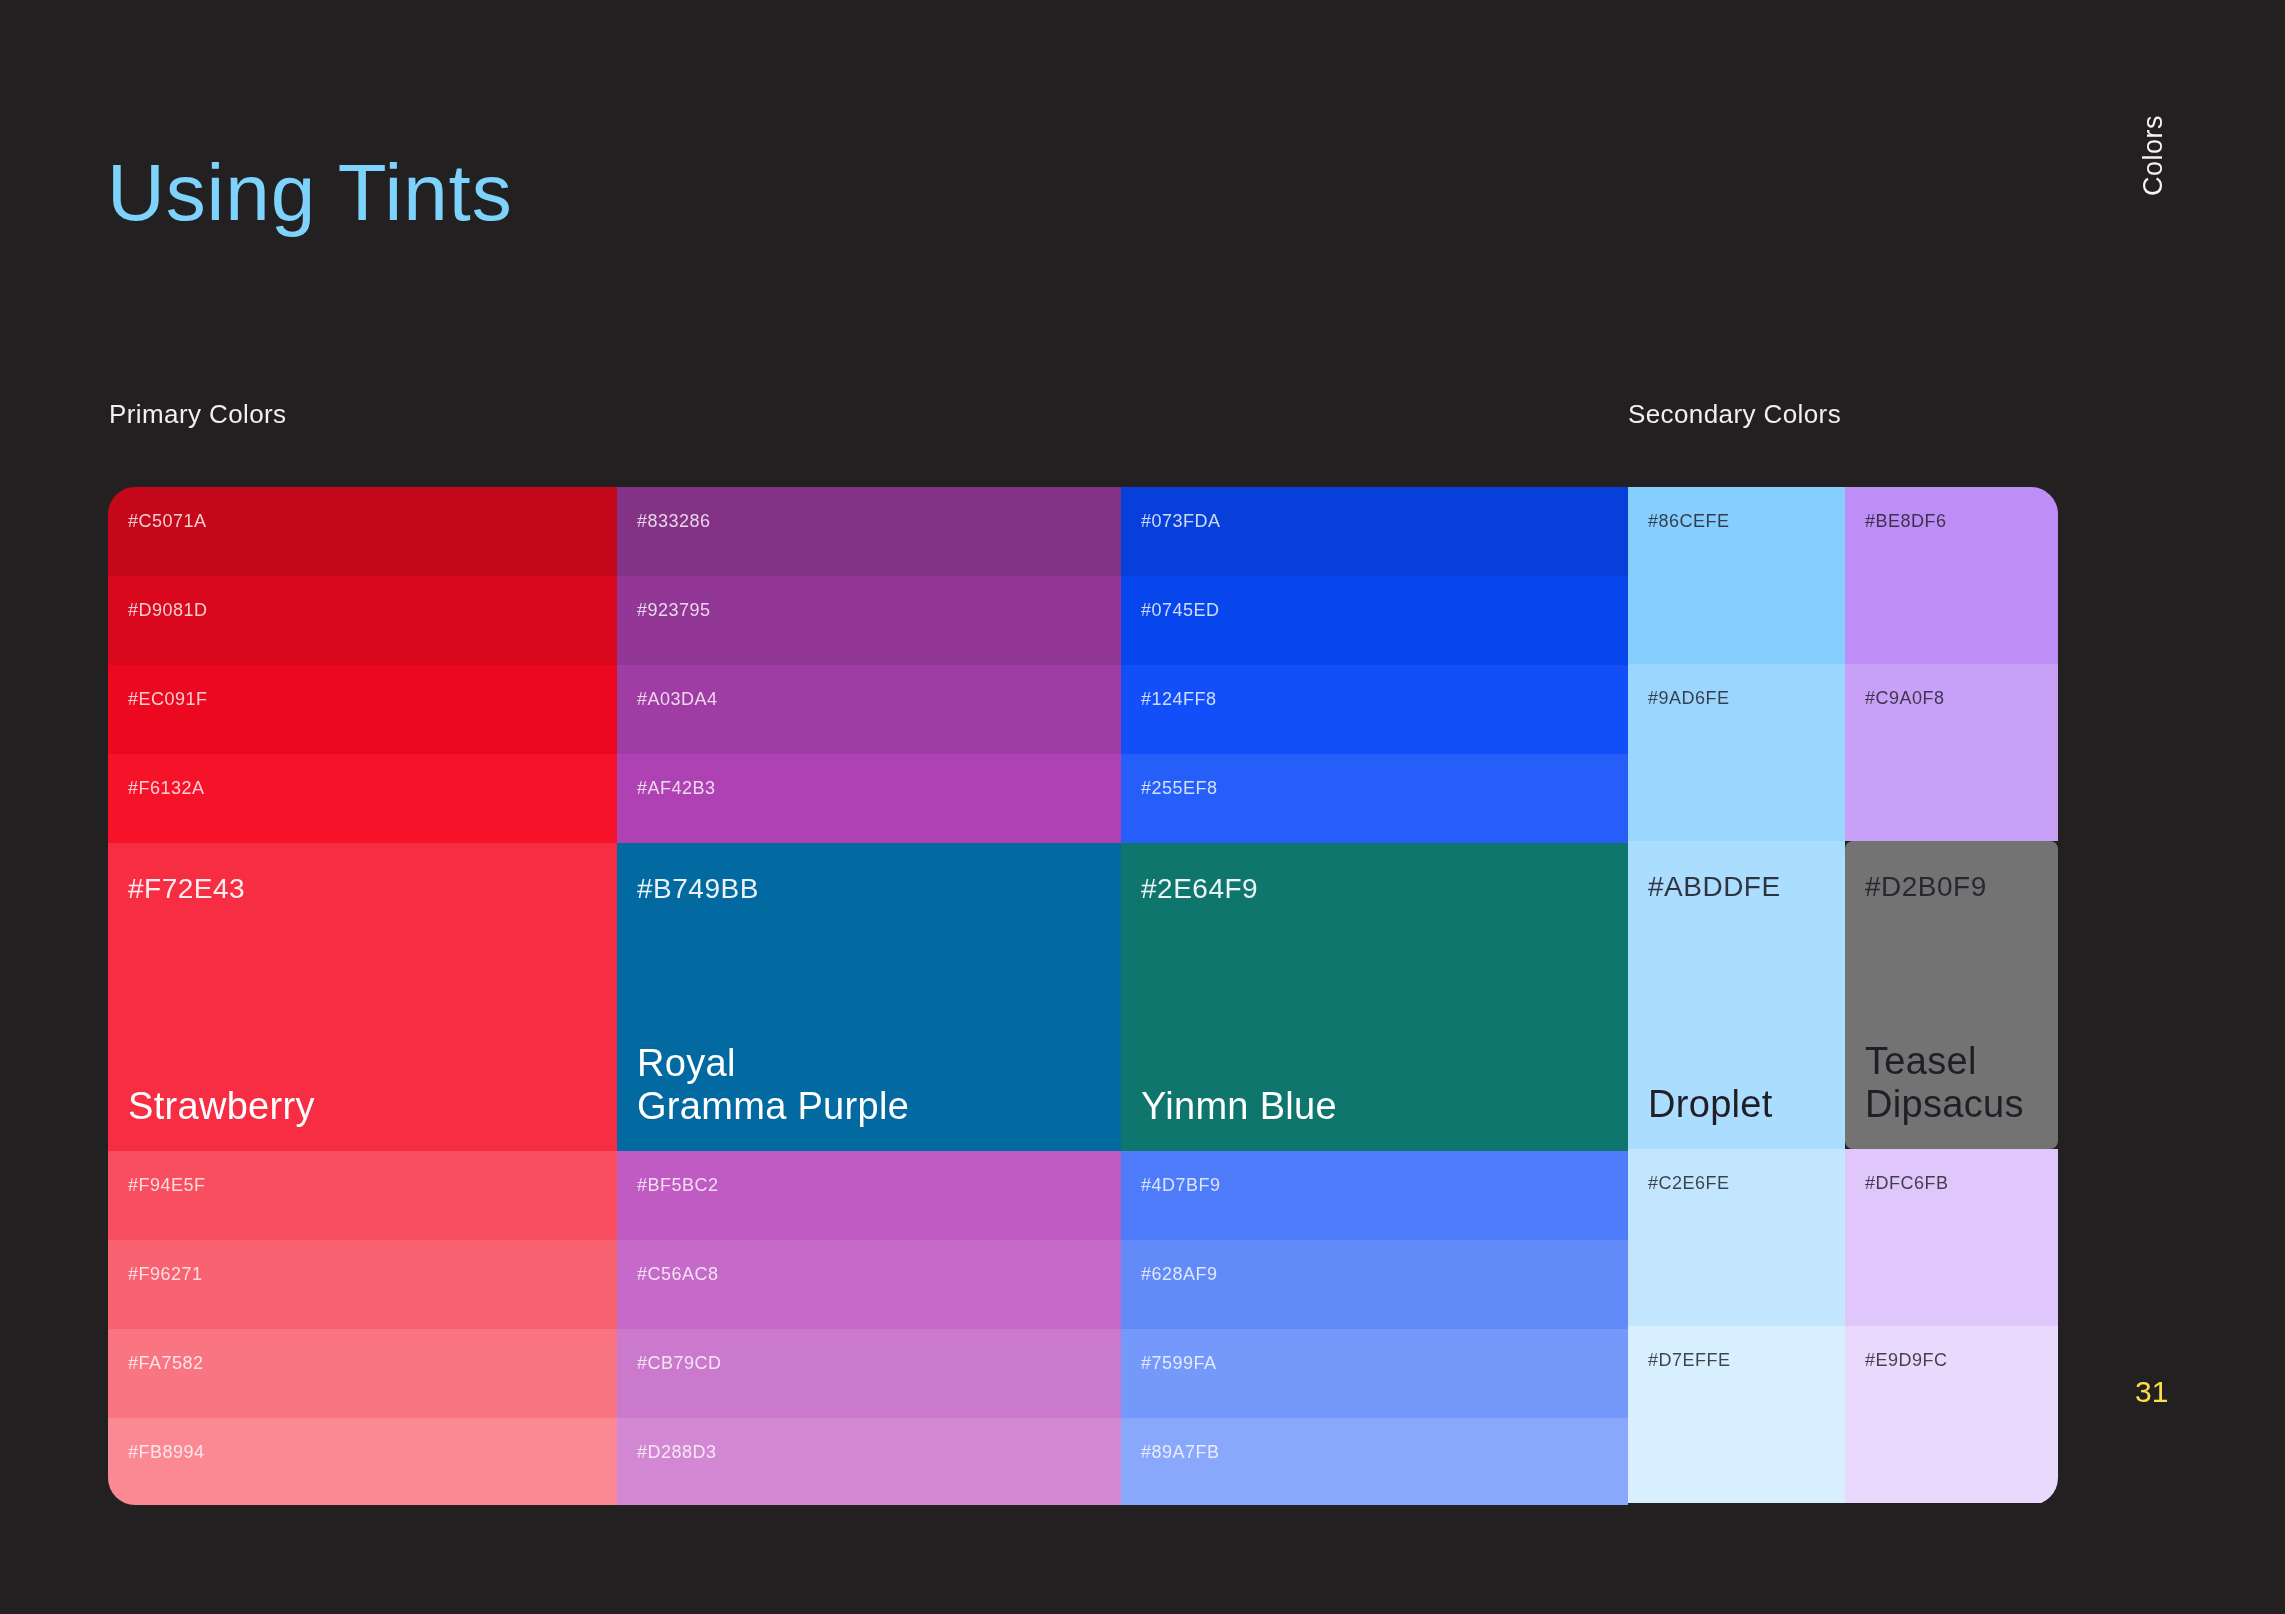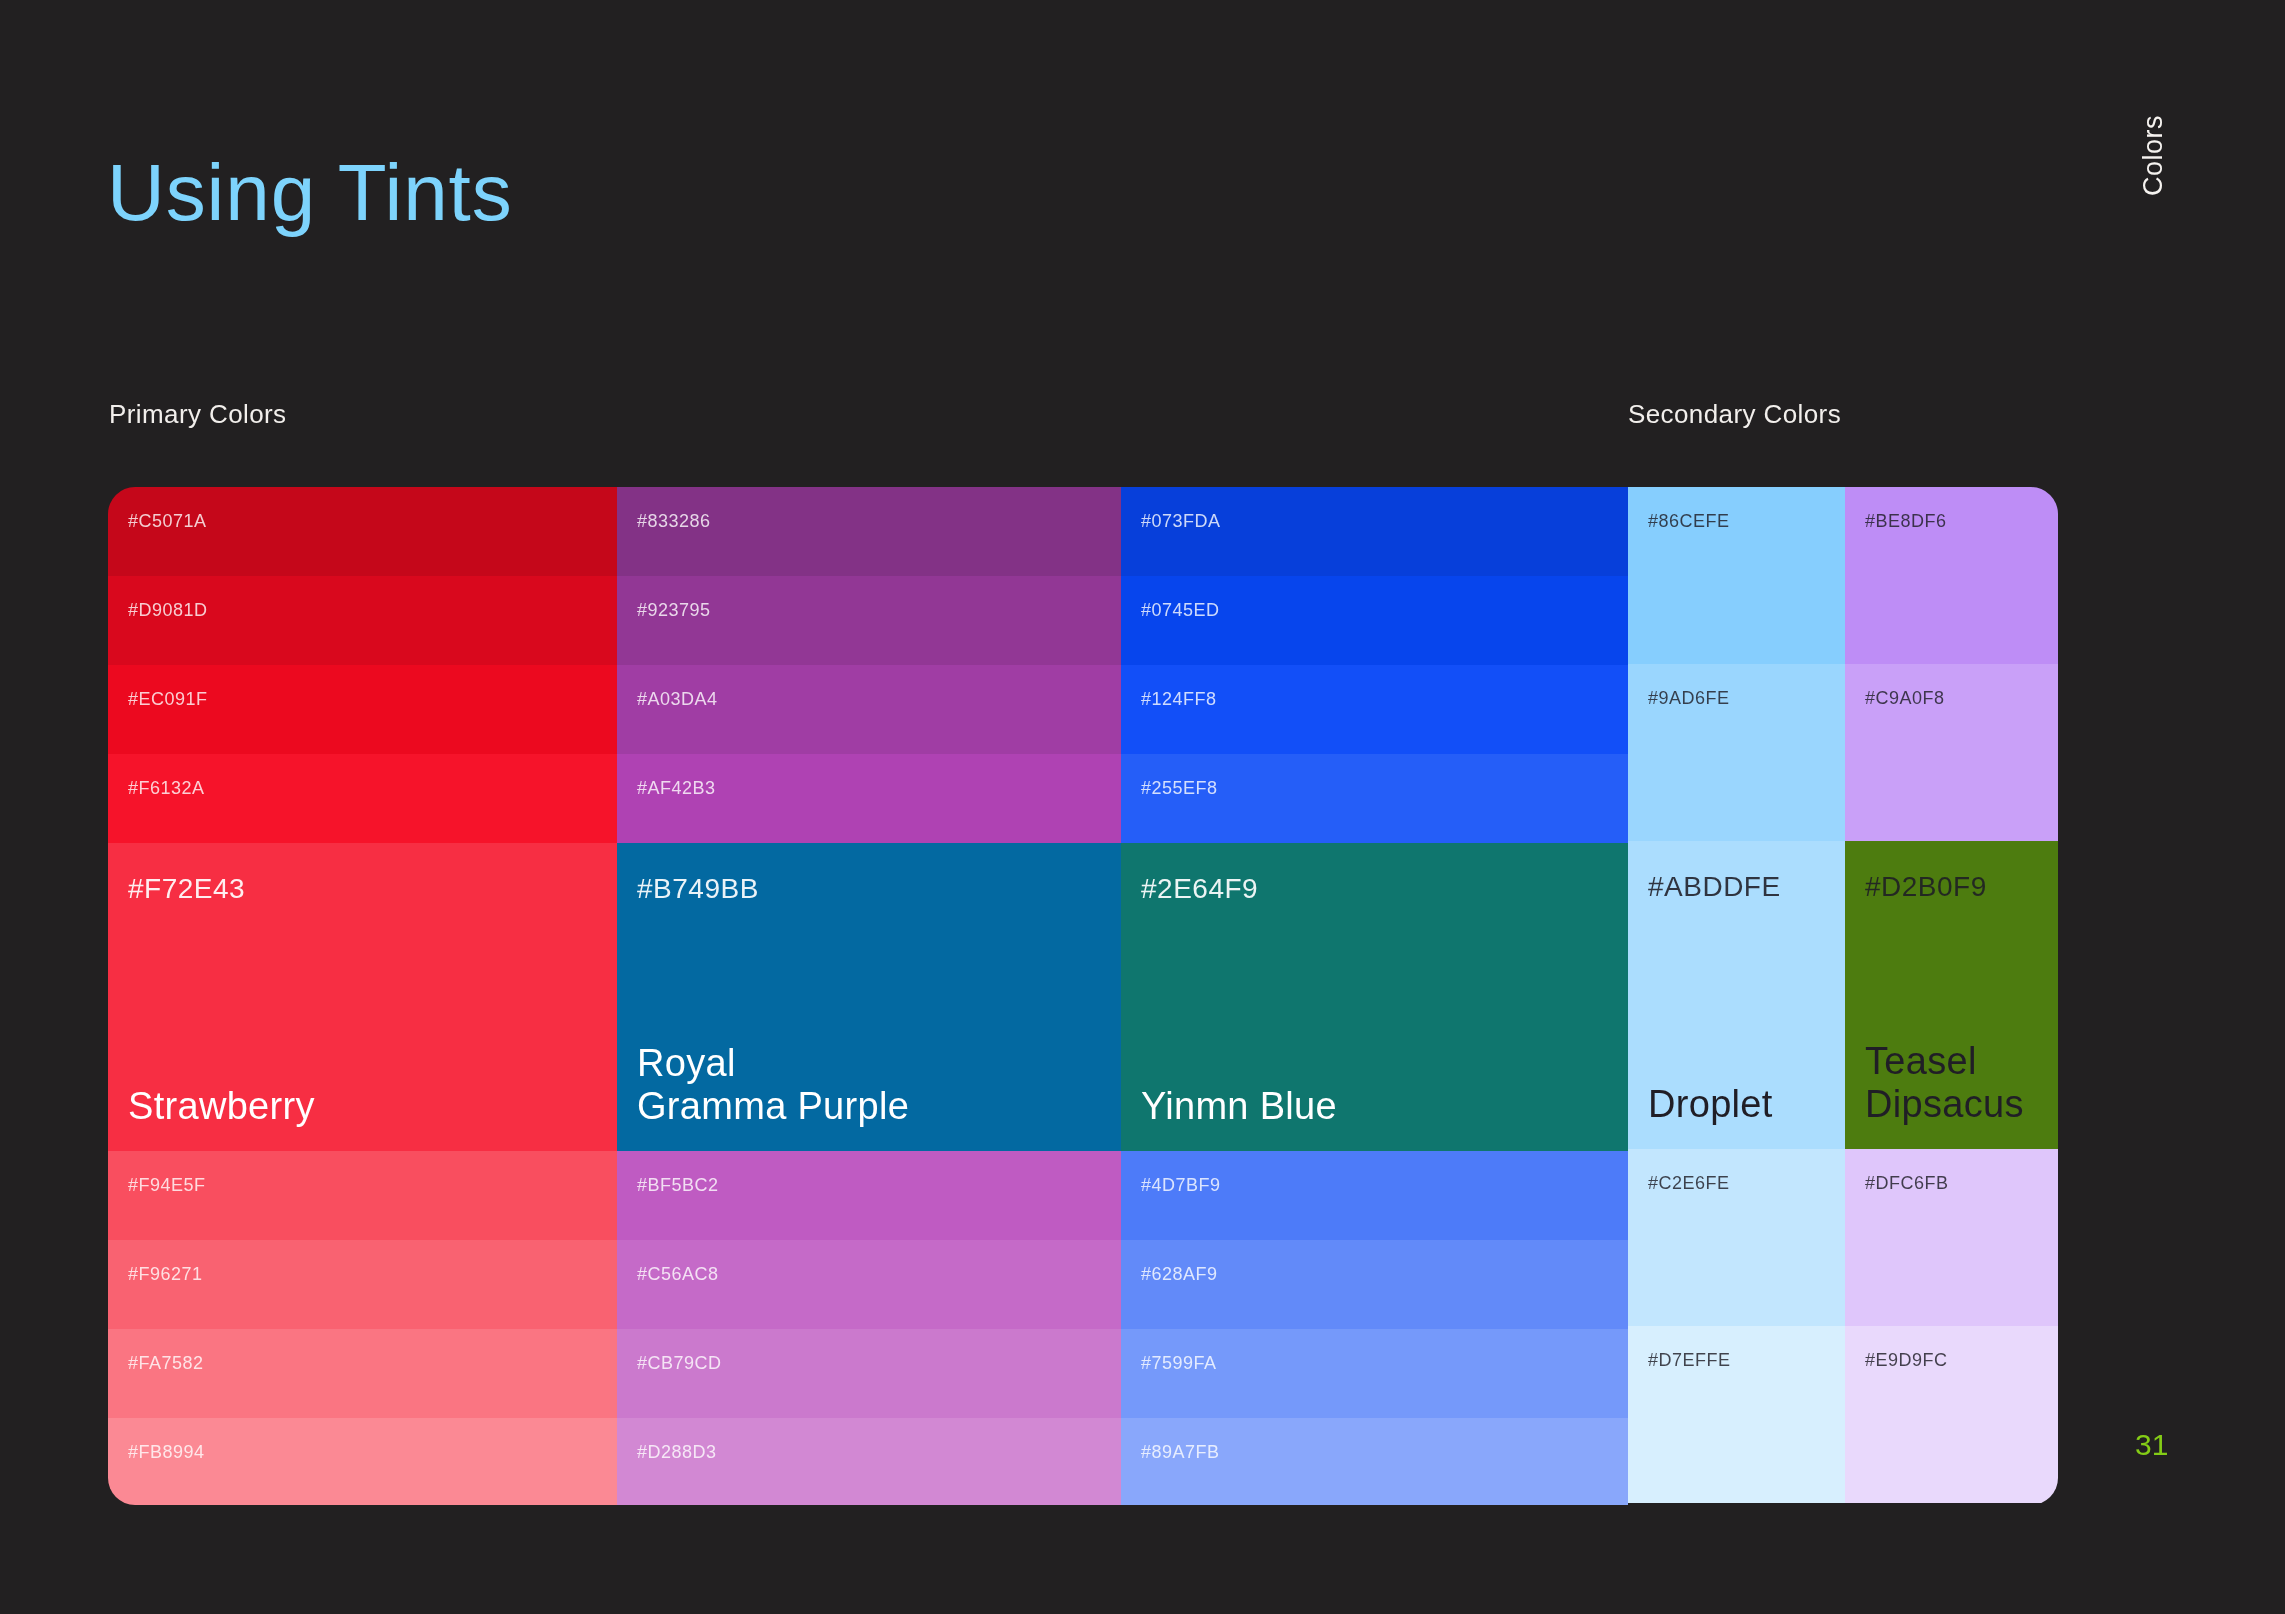--- a/index.html
+++ b/index.html
@@ -25,22 +25,22 @@
     transform: rotate(-90deg);
     font-size: 27px; color: #F6F3F0; letter-spacing: 0.5px;
   }
   .section-heading {
     position: absolute; top: 399px;
     font-size: 26px; font-weight: 400; color: #F2EFEC; letter-spacing: 0.4px;
   }
   .section-heading.primary   { left: 109px; }
   .section-heading.secondary { left: 1628px; }
   .page-number {
-    position: absolute; left: 2135px; top: 1428px;
-    font-size: 30px; color: #84cc16;
+    position: absolute; left: 2135px; top: 1375px;
+    font-size: 30px; color: #fde047;
   }
   .palette-card {
     position: absolute; left: 108px; top: 487px;
     width: 1950px; height: 1018px;
     border-radius: 27px; overflow: hidden;
     display: flex;
   }
   .col { display: flex; flex-direction: column; height: 1018px; }
   .col-1 { width: 509px; }
   .col-2 { width: 504px; }
@@ -149,21 +149,21 @@
           <span></span>
         </div>
       </div>
       <div class="cell tall" style="background: rgb(194, 230, 254);">#C2E6FE</div>
       <div class="cell tall" style="background: rgb(215, 239, 254);">#D7EFFE</div>
     </div>
 
     <div class="col col-5 dark-text">
       <div class="cell tall" style="background: rgb(190, 141, 246);">#BE8DF6</div>
       <div class="cell tall" style="background: rgb(201, 160, 248);">#C9A0F8</div>
-      <div class="cell main" style="background: #4d7c0f;">
+      <div class="cell main" style="background: #737373; border-radius: 8px;">
         <div class="hex">#D2B0F9</div>
         <div class="name">
           <span>Teasel</span>
           <span>Dipsacus</span>
         </div>
       </div>
       <div class="cell tall" style="background: rgb(223, 198, 251);">#DFC6FB</div>
       <div class="cell tall" style="background: rgb(233, 217, 252);">#E9D9FC</div>
     </div>
 

